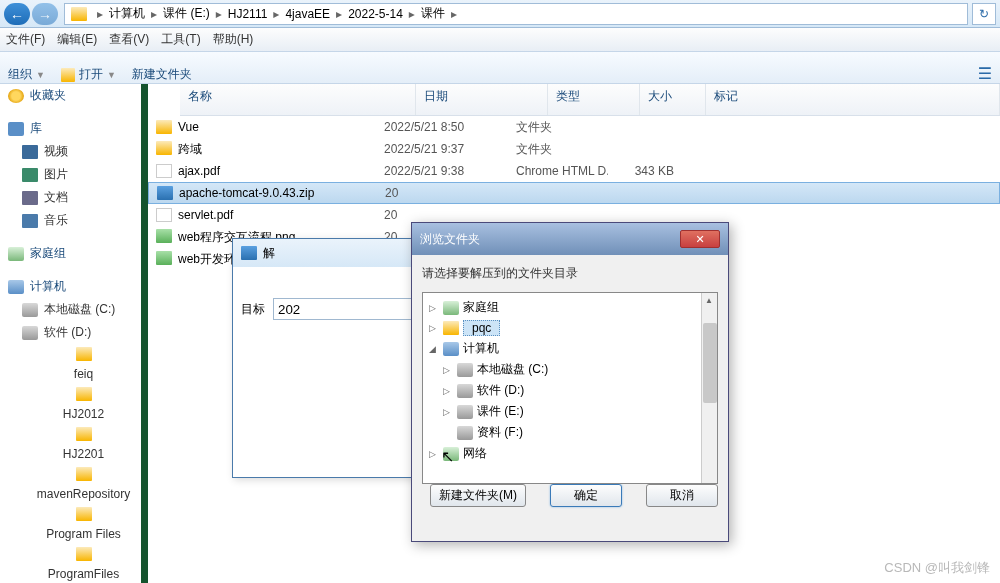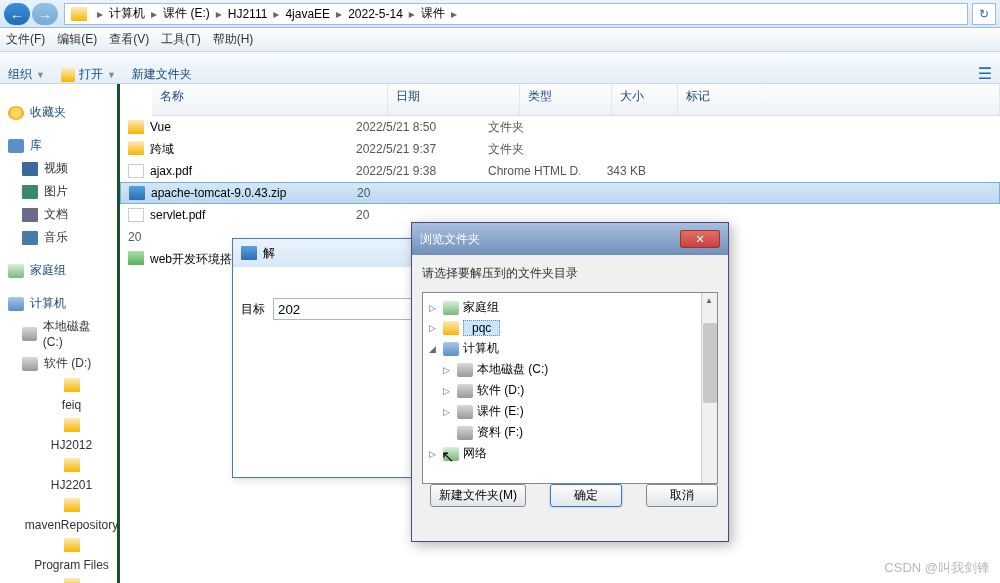--- a/index.html
+++ b/index.html
@@ -18,21 +18,21 @@
 .menubar { height: 24px; background: linear-gradient(#fdfdfd, #e8eef5); border-bottom: 1px solid #c5d6e8; display: flex; align-items: center; padding: 0 6px; gap: 12px; color: #333; }
 .menubar span { cursor: default; }
 
 .toolbar { height: 32px; background: linear-gradient(#f7fbff, #e4eef8); border-bottom: 1px solid #c5d6e8; display: flex; align-items: flex-end; padding: 0 8px; gap: 14px; color: #1a4a7a; }
 .toolbar .tb-btn { display: flex; align-items: center; gap: 4px; }
 .tb-icon { width: 14px; height: 14px; display: inline-block; }
 .tb-icon.open { background: linear-gradient(#fceabb, #f8b500); border-radius: 1px; position: relative; }
 .view-icon { margin-left: auto; color: #2a6aa8; font-size: 16px; }
 
 .main { display: flex; height: calc(583px - 28px - 24px - 32px); }
-.sidebar { width: 120px; border-right: 3px solid #14532d; padding: 17px 2px; overflow: hidden; }
+.sidebar { width: 148px; border-right: 7px solid #14532d; padding: 0 2px; overflow: hidden; }
 .side-section { margin-bottom: 10px; }
 .side-item { display: flex; align-items: center; padding: 3px 6px; gap: 6px; color: #1a4a7a; cursor: default; }
 .side-item.indent1 { padding-left: 20px; color: #333; }
 .side-item.indent2 { padding-left: 32px; color: #333; flex-direction: column; }
 .side-icon { width: 16px; height: 14px; display: inline-block; }
 .side-icon.star { background: radial-gradient(circle, #ffd75e 40%, #e6a817 70%); border-radius: 50%; }
 .side-icon.lib { background: #5a8fc7; border-radius: 2px; }
 .side-icon.folder { background: linear-gradient(#fceabb, #f8b500); border-radius: 1px; }
 .side-icon.disk { background: linear-gradient(#d8d8d8, #999); border-radius: 2px; }
 .side-icon.computer { background: linear-gradient(#a8c8e8, #5a8fc7); border-radius: 2px; }
@@ -274,20 +274,24 @@
         <div class="row">
           <div class="cell name">
             <span class="file-icon pdf"></span>
             <span>servlet.pdf</span>
           </div>
     <div class="cell date">20</div>
     <div class="cell type"></div>
     <div class="cell size"></div>
         </div>
         <div class="row">
+          <div class="cell name">
+            <span class="file-icon png"></span>
+            <span>web程序交互流程.png</span>
+          </div>
     <div class="cell date">20</div>
     <div class="cell type"></div>
     <div class="cell size"></div>
         </div>
         <div class="row">
           <div class="cell name">
             <span class="file-icon png"></span>
             <span>web开发环境搭建.png</span>
           </div>
     <div class="cell date">20</div>

